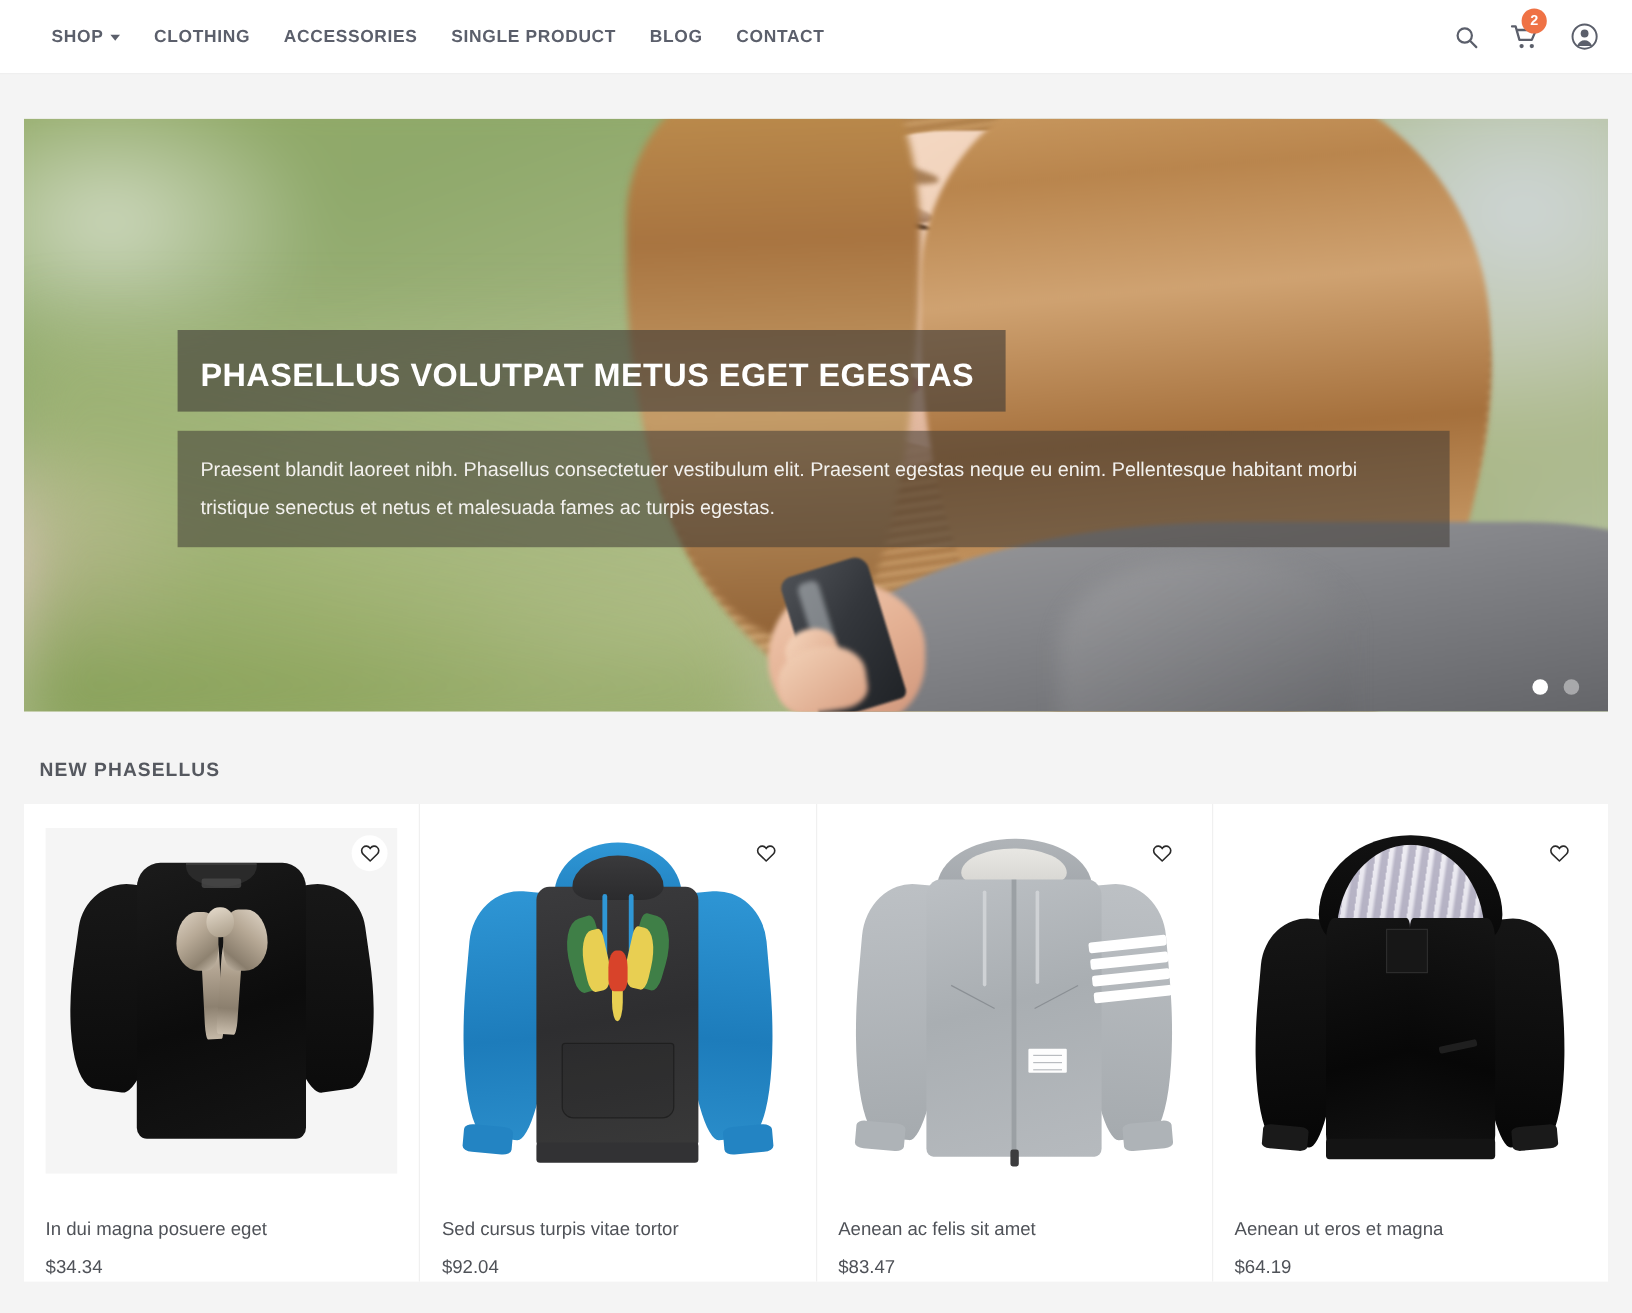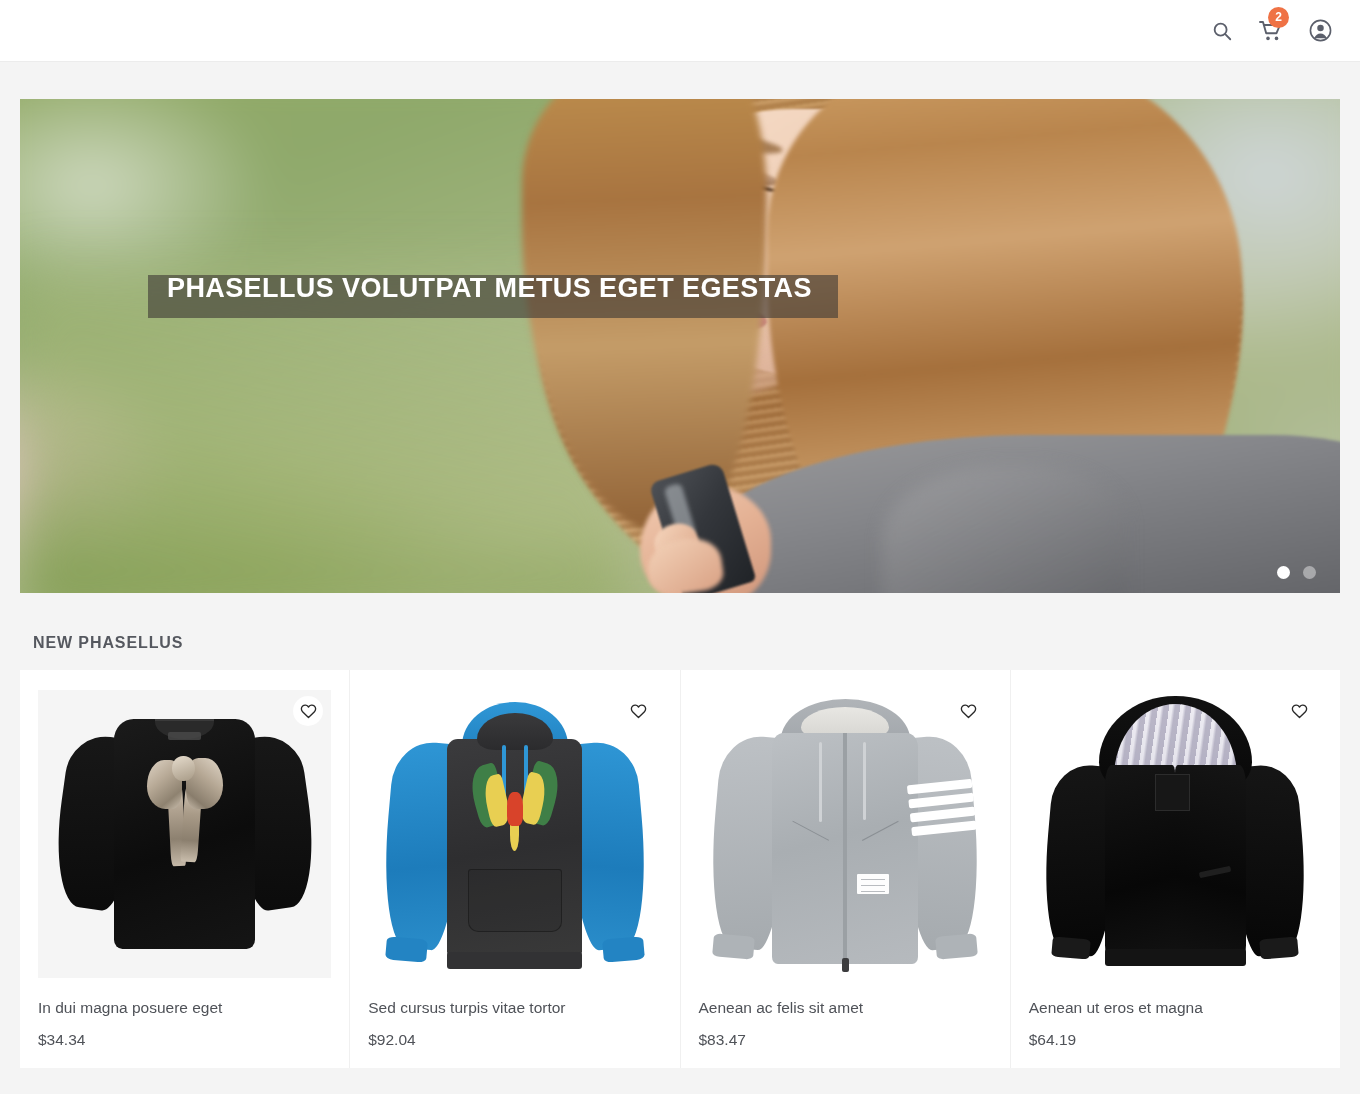--- a/index.html
+++ b/index.html
@@ -264,21 +264,21 @@
     border-radius: 50% 46% 30% 36%;
     filter: blur(2px);
     z-index: 6;
     transform: rotate(-8deg);
   }
 
   .hero-caption { position: absolute; left: 128px; top: 176px; width: 1060px; z-index: 20; }
   .hero-title-box {
     display: inline-block;
     background: rgba(63,58,53,.62);
-    padding: 0 26px 16px 19px;
+    padding: 25px 26px 16px 19px;
   }
   .hero-title {
     color: #ffffff;
     font-size: 27px;
     font-weight: bold;
     letter-spacing: 0.4px;
     line-height: 1;
   }
   .hero-sub-box {
     margin-top: 16px;
@@ -340,21 +340,21 @@
     width: 30px; height: 30px;
     border-radius: 50%;
     background: rgba(255,255,255,.92);
     display: flex;
     align-items: center;
     justify-content: center;
     z-index: 9;
     cursor: pointer;
   }
   .pname {
-    margin-top: 21px;
+    margin-top: 38px;
     color: #4f5258;
     font-size: 15.5px;
     font-weight: normal;
   }
   .pprice {
     margin-top: 14px;
     color: #4f5258;
     font-size: 15.5px;
   }
 
@@ -595,20 +595,31 @@
     background: #171717;
     border: 1px solid #2c2c2c;
   }
   .h4-pkt { position: absolute; right: 31%; top: 62%; width: 11%; height: 2%; background: #1f1f1f; transform: rotate(-12deg); border-radius: 2px; }
 </style>
 </head>
 <body>
 
 <div class="header">
 
+  <nav class="nav">
+    <div class="nav-item">
+      <span>SHOP</span>
+      <span class="caret"></span>
+    </div>
+    <div class="nav-item">CLOTHING</div>
+    <div class="nav-item">ACCESSORIES</div>
+    <div class="nav-item">SINGLE PRODUCT</div>
+    <div class="nav-item">BLOG</div>
+    <div class="nav-item">CONTACT</div>
+  </nav>
 
   <div class="header-actions">
     <div class="hicon">
       <svg width="22" height="22" viewBox="0 0 24 24" fill="none" stroke="#5b5f6b" stroke-width="2">
         <circle cx="10.5" cy="10.5" r="6.5"></circle>
           <line x1="15.5" y1="15.5" x2="21" y2="21" stroke-linecap="round"></line>
       </svg>
     </div>
     <div class="hicon">
       <svg width="24" height="22" viewBox="0 0 24 22" fill="none" stroke="#5b5f6b" stroke-width="1.9">
@@ -652,20 +663,23 @@
         <div class="phone"></div>
         <div class="phone-hl"></div>
         <div class="thumb"></div>
         <div class="finger1"></div>
       </div>
     </div>
 
     <div class="hero-caption">
       <div class="hero-title-box">
         <div class="hero-title">PHASELLUS VOLUTPAT METUS EGET EGESTAS</div>
+      </div>
+      <div class="hero-sub-box">
+        <div class="hero-sub">Praesent blandit laoreet nibh. Phasellus consectetuer vestibulum elit. Praesent egestas neque eu enim. Pellentesque habitant morbi tristique senectus et netus et malesuada fames ac turpis egestas.</div>
       </div>
     </div>
 
     <div class="hero-dots">
       <span class="dot active"></span>
       <span class="dot"></span>
     </div>
   </div>
 </div>
 

